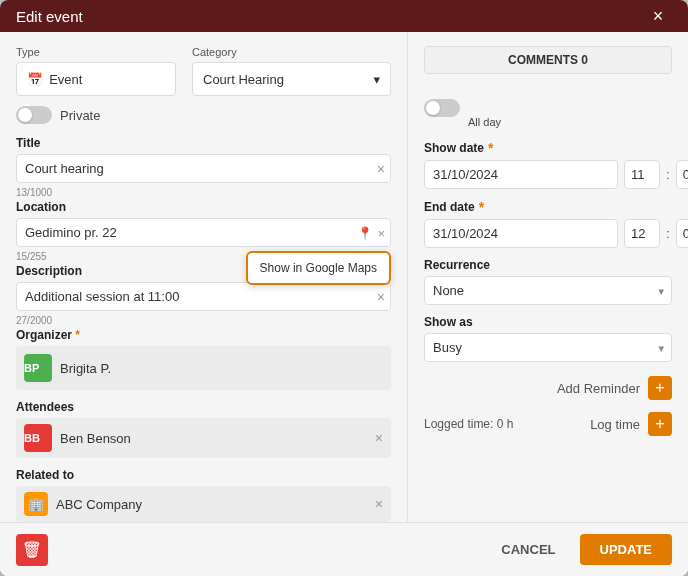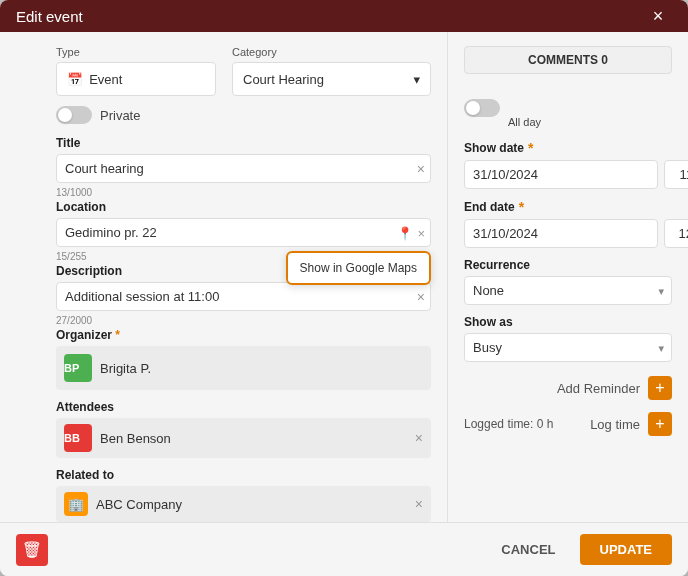--- a/index.html
+++ b/index.html
@@ -1,21 +1,21 @@
 <!DOCTYPE html>
 <html><head>
   <meta charset="utf-8">
   <style>
     * { box-sizing: border-box; margin: 0; padding: 0; }
     body { font-family: -apple-system, BlinkMacSystemFont, 'Segoe UI', sans-serif; background: #ccc; display: flex; justify-content: center; align-items: center; width: 688px; height: 576px; }
     .modal { width: 688px; height: 576px; background: #f5f5f5; border-radius: 8px; overflow: hidden; display: flex; flex-direction: column; box-shadow: 0 4px 24px rgba(0,0,0,0.35); }
     .modal-header { background: #5c1a1a; color: white; padding: 0 16px; height: 32px; display: flex; align-items: center; justify-content: space-between; flex-shrink: 0; }
     .modal-header-title { font-size: 15px; font-weight: 500; color: white; }
     .close-btn { background: none; border: none; color: white; font-size: 18px; cursor: pointer; width: 28px; height: 28px; display: flex; align-items: center; justify-content: center; border-radius: 4px; }
-    .modal-body { display: flex; flex: 1; overflow: hidden; padding-left: 40px; }
+    .modal-body { display: flex; flex: 1; overflow: hidden; }
     .left-panel { flex: 0 0 408px; padding: 14px 16px; overflow-y: auto; border-right: 1px solid #e0e0e0; background: #f5f5f5; }
     .right-panel { flex: 1; padding: 14px 16px; overflow-y: auto; background: #f5f5f5; }
     .modal-footer { background: #f5f5f5; border-top: 1px solid #e0e0e0; padding: 10px 16px; display: flex; align-items: center; justify-content: space-between; flex-shrink: 0; height: 54px; }
 
     
     .type-category-row { display: flex; gap: 16px; margin-bottom: 10px; }
     .field-group { display: flex; flex-direction: column; }
     .field-label { font-size: 11px; color: #555; margin-bottom: 4px; font-weight: 500; }
     .type-group { flex: 0 0 160px; }
     .category-group { flex: 1; }
@@ -54,21 +54,21 @@
     
     .right-panel .comments-btn { background: #f0f0f0; border: 1px solid #ddd; border-radius: 4px; padding: 6px 14px; font-size: 12px; font-weight: 600; color: #333; cursor: pointer; margin-bottom: 14px; width: 100%; }
     .all-day-row { display: flex; align-items: center; gap: 8px; margin-bottom: 12px; }
     .all-day-label { font-size: 11px; color: #444; margin-top: 28px; }
 
     .date-field { margin-bottom: 10px; }
     .date-label { font-size: 12px; font-weight: 600; color: #222; margin-bottom: 4px; display: flex; align-items: center; gap: 4px; }
     .required-dot { color: #e07b00; font-size: 14px; }
     .date-time-row { display: flex; align-items: center; gap: 6px; }
     .date-input { border: 1px solid #ddd; border-radius: 4px; padding: 6px 8px; font-size: 13px; background: white; color: #333; outline: none; flex: 1; }
-    .time-input { border: 1px solid #ddd; border-radius: 4px; padding: 6px 6px; font-size: 13px; background: white; color: #333; outline: none; width: 36px; text-align: right; }
+    .time-input { border: 1px solid #ddd; border-radius: 4px; padding: 6px 6px; font-size: 13px; background: white; color: #333; outline: none; width: 36px; text-align: left; }
     .time-sep { font-size: 13px; color: #555; }
 
     .recurrence-section { margin-bottom: 10px; }
     .select-wrap { position: relative; }
     .select-wrap select { width: 100%; border: 1px solid #ddd; border-radius: 4px; padding: 6px 28px 6px 8px; font-size: 13px; background: white; color: #333; appearance: none; outline: none; cursor: pointer; }
     .select-arrow { position: absolute; right: 8px; top: 50%; transform: translateY(-50%); color: #888; font-size: 11px; pointer-events: none; }
 
     .show-as-section { margin-bottom: 14px; }
 
     .add-reminder-row { display: flex; align-items: center; justify-content: flex-end; gap: 8px; margin-bottom: 12px; }

